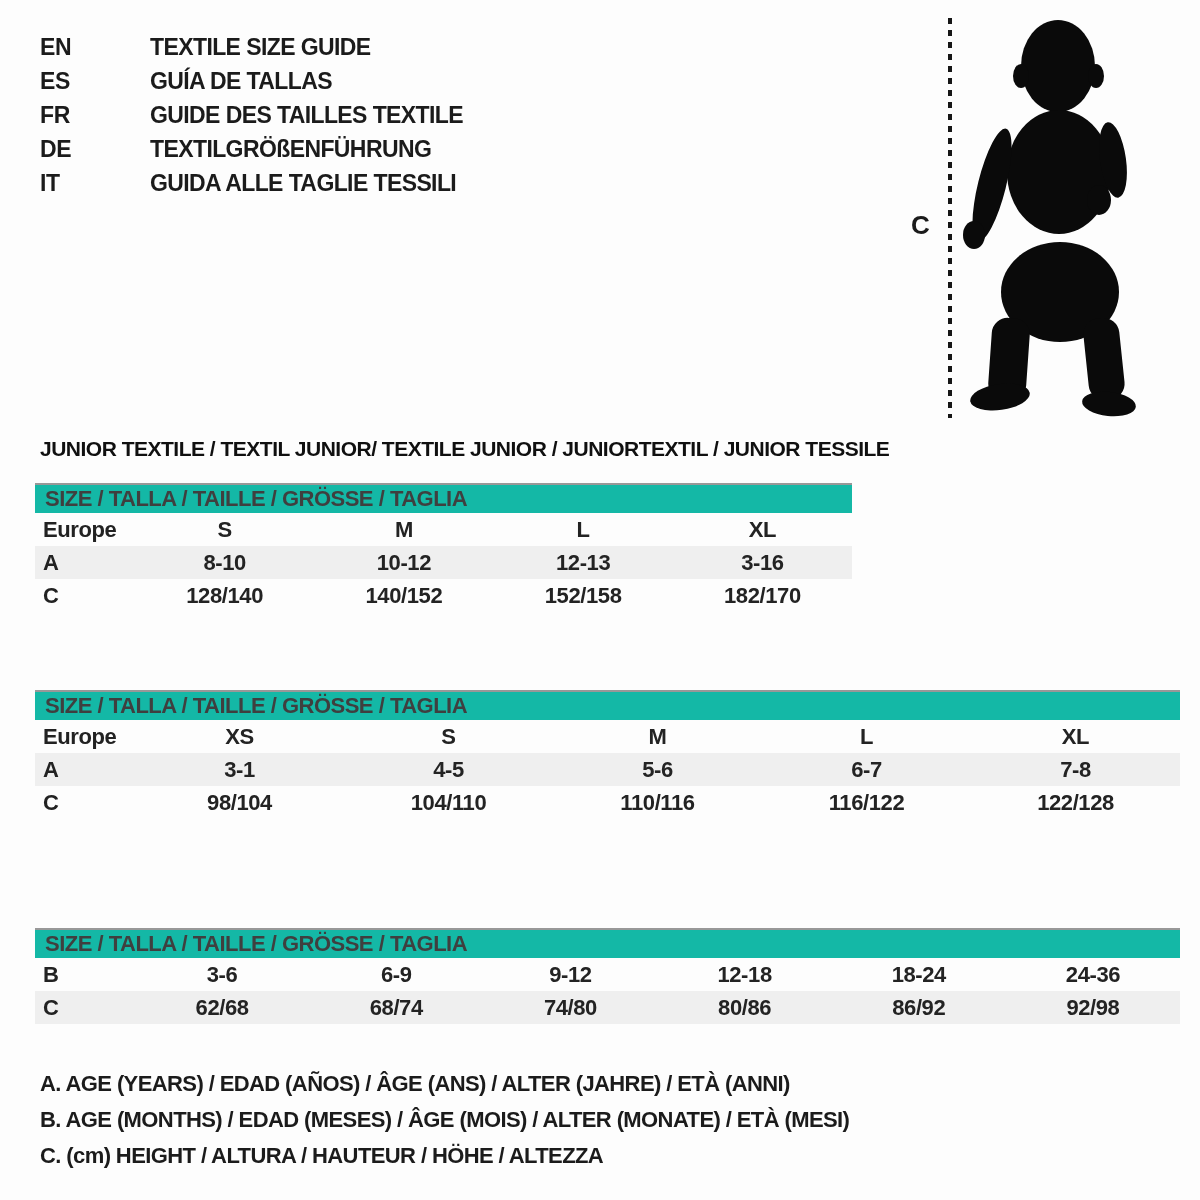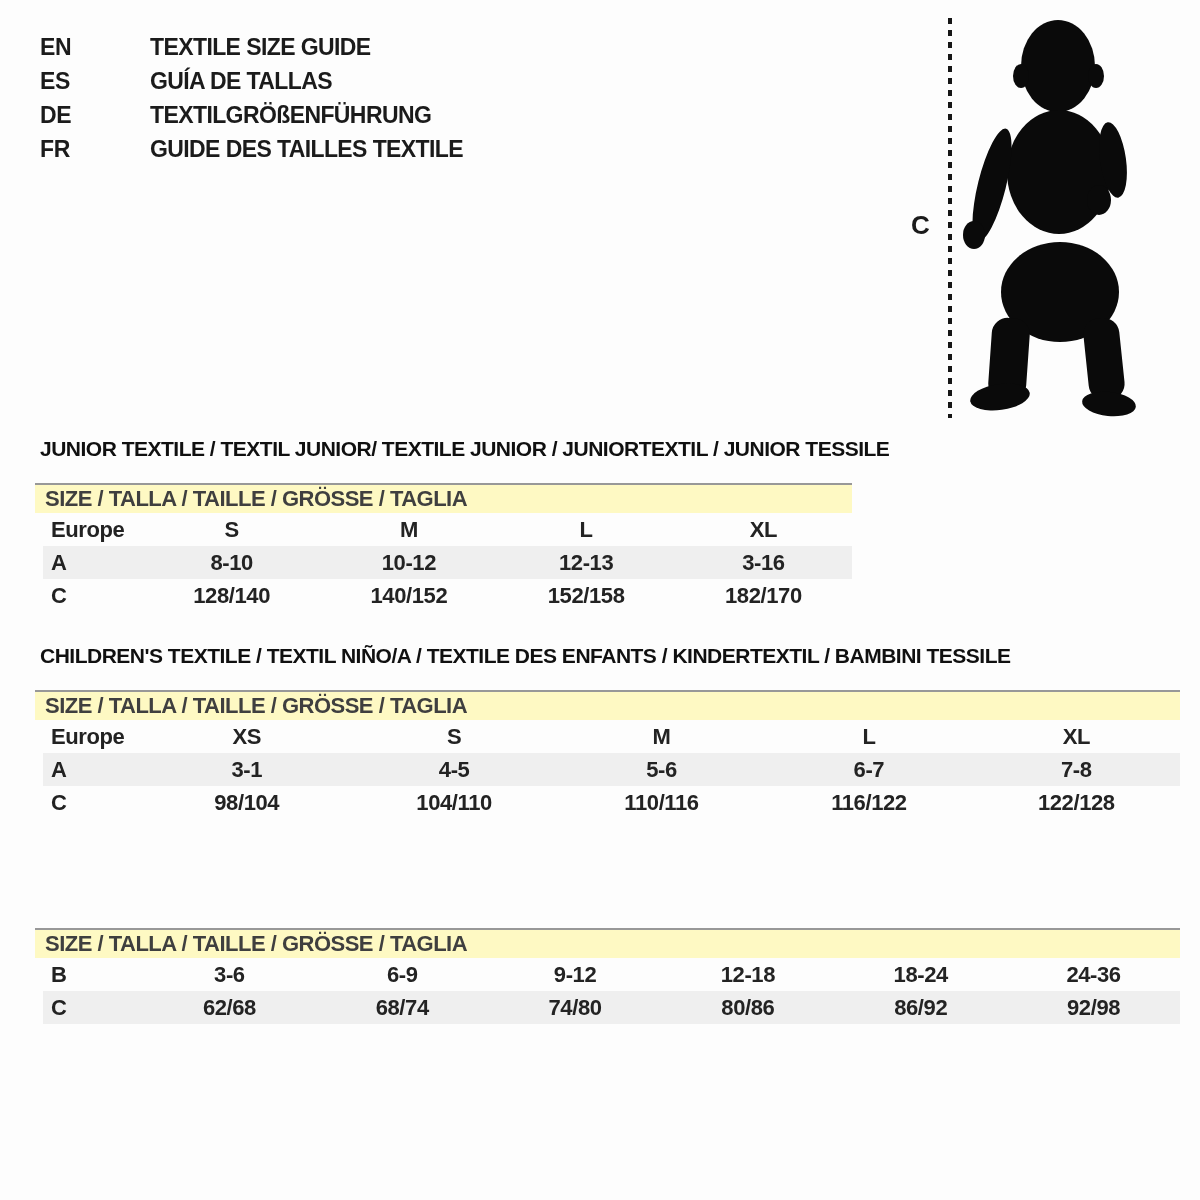--- a/index.html
+++ b/index.html
@@ -33,25 +33,25 @@
     font-weight:bold;font-size:21px;letter-spacing:-0.5px;white-space:nowrap;color:#101010;
   }
   .babies-title{line-height:31px;}
 
   
   .tbl{position:absolute;left:35px;}
   .tbl.narrow{width:817px;}
   .tbl.wide{width:1145px;}
   .size-bar{
     display:flex;align-items:center;height:30px;
-    background:#fef9c3;border-top:2px solid #989898;box-sizing:border-box;
+    background:#14b8a6;border-top:2px solid #989898;box-sizing:border-box;
     color:#3f3f3f;font-weight:bold;font-size:22px;letter-spacing:-0.5px;
     padding-left:10px;
   }
-  .trow{display:flex;align-items:center;height:33px;font-size:22px;letter-spacing:-0.4px;margin-left:8px;}
+  .trow{display:flex;align-items:center;height:33px;font-size:22px;letter-spacing:-0.4px;}
   .trow.shaded{background:#efefef;}
   .tlabel{width:100px;padding-left:8px;box-sizing:border-box;font-weight:bold;color:#222;}
   .tcell{flex:1;text-align:center;font-weight:bold;color:#232323;}
 
   
   .legend{position:absolute;left:40px;top:1066px;}
   .legend-line{font-weight:bold;font-size:22px;letter-spacing:-0.6px;height:36px;display:flex;align-items:center;white-space:nowrap;}
 </style>
 </head>
 <body>
@@ -61,26 +61,30 @@
   <div class="lang-block">
     <div class="lang-row">
       <span class="lang-code">EN</span>
       <span class="lang-title">TEXTILE SIZE GUIDE</span>
     </div>
     <div class="lang-row">
       <span class="lang-code">ES</span>
       <span class="lang-title">GUÍA DE TALLAS</span>
     </div>
     <div class="lang-row">
+      <span class="lang-code">FR</span>
+      <span class="lang-title">GUIDE DES TAILLES TEXTILE</span>
+    </div>
+    <div class="lang-row">
       <span class="lang-code">DE</span>
       <span class="lang-title">TEXTILGRÖßENFÜHRUNG</span>
     </div>
     <div class="lang-row">
-      <span class="lang-code">FR</span>
-      <span class="lang-title">GUIDE DES TAILLES TEXTILE</span>
+      <span class="lang-code">IT</span>
+      <span class="lang-title">GUIDA ALLE TAGLIE TESSILI</span>
     </div>
   </div>
 
   <div class="measure-line"></div>
   <div class="measure-label">C</div>
   <svg class="baby-figure" viewBox="0 0 178 400" xmlns="http://www.w3.org/2000/svg">
     <g fill="#0a0a0a">
       <ellipse cx="96" cy="46" rx="37" ry="46"></ellipse>
       <ellipse cx="59" cy="56" rx="8" ry="12"></ellipse>
       <ellipse cx="134" cy="56" rx="8" ry="12"></ellipse>
@@ -117,21 +121,20 @@
     </div>
     <div class="trow">
       <span class="tlabel">C</span>
       <span class="tcell">128/140</span>
       <span class="tcell">140/152</span>
       <span class="tcell">152/158</span>
       <span class="tcell">182/170</span>
     </div>
   </div>
 
-  <div class="sec-title" style="top:644px;">CHILDREN'S TEXTILE / TEXTIL NIÑO/A / TEXTILE DES ENFANTS / KINDERTEXTIL / BAMBINI TESSILE</div>
 
   <div class="tbl wide" style="top:690px;">
     <div class="size-bar">SIZE / TALLA / TAILLE / GRÖSSE / TAGLIA</div>
     <div class="trow">
       <span class="tlabel">Europe</span>
       <span class="tcell">XS</span>
       <span class="tcell">S</span>
       <span class="tcell">M</span>
       <span class="tcell">L</span>
       <span class="tcell">XL</span>
@@ -170,14 +173,19 @@
       <span class="tlabel">C</span>
       <span class="tcell">62/68</span>
       <span class="tcell">68/74</span>
       <span class="tcell">74/80</span>
       <span class="tcell">80/86</span>
       <span class="tcell">86/92</span>
       <span class="tcell">92/98</span>
     </div>
   </div>
 
+  <div class="legend">
+    <div class="legend-line">A. AGE (YEARS) / EDAD (AÑOS) / ÂGE (ANS) / ALTER (JAHRE) / ETÀ (ANNI)</div>
+    <div class="legend-line">B. AGE (MONTHS) / EDAD (MESES) / ÂGE (MOIS) / ALTER (MONATE) / ETÀ (MESI)</div>
+    <div class="legend-line">C. (cm) HEIGHT / ALTURA / HAUTEUR / HÖHE / ALTEZZA</div>
+  </div>
 
 </div>
 
 </body></html>

